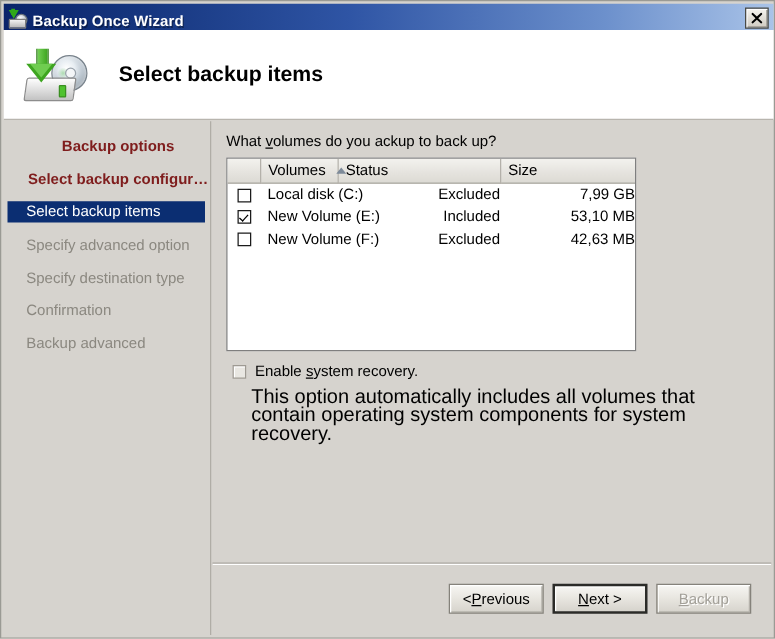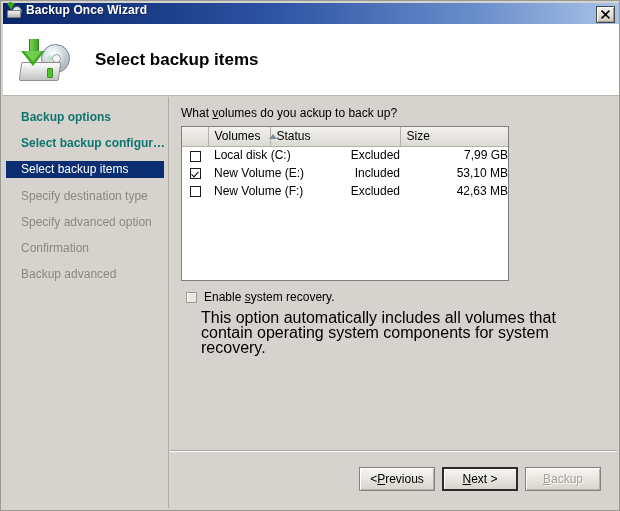--- a/index.html
+++ b/index.html
@@ -25,21 +25,21 @@
   }
 
   
   #titlebar {
     position: absolute;
     left: 2px; top: 2px;
     width: 616px;
     height: 21px;
     background: linear-gradient(to right, #0a246a 0%, #16367f 18%, #2f55a5 45%, #6c90cc 78%, #a9c3e8 100%);
     display: flex;
-    align-items: flex-start;
+    align-items: flex-end;
     box-sizing: border-box;
     padding-left: 3px;
   }
   #title-icon {
     width: 16px; height: 16px;
     position: relative;
     flex: 0 0 auto;
     margin-right: 4px;
   }
   #title-icon .ti-drive {
@@ -204,21 +204,21 @@
     font-size: 12px;
     color: #000000;
     font-weight: bold;
     padding-left: 18px;
     margin-bottom: 10px;
     white-space: nowrap;
     overflow: hidden;
     cursor: default;
     box-sizing: border-box;
   }
-  .side-item.done { font-weight: bold; color: #0f766e; }
+  .side-item.done { font-weight: bold; color: #7f1d1d; text-align: center; }
   .side-item.current {
     background: #0b2e72;
     color: #ffffff;
     font-weight: normal;
     margin-left: 3px;
     margin-right: 4px;
     padding-left: 15px;
     height: 17px;
     line-height: 17px;
   }
@@ -431,22 +431,22 @@
       <div class="hi-arrow-head"></div>
       <div class="hi-arrow-head-hl"></div>
     </div>
     <div id="header-title">Select backup items</div>
   </div>
 
   <div id="sidebar">
     <div class="side-item done">Backup options</div>
     <div class="side-item done">Select backup configur…</div>
     <div class="side-item current">Select backup items</div>
+    <div class="side-item pending">Specify advanced option</div>
     <div class="side-item pending">Specify destination type</div>
-    <div class="side-item pending">Specify advanced option</div>
     <div class="side-item pending">Confirmation</div>
     <div class="side-item pending">Backup advanced</div>
   </div>
 
   <div id="panel">
 
     <div id="question">
       <span>What </span><span class="accel">v</span><span>olumes do you ackup to back up?</span>
     </div>
 

